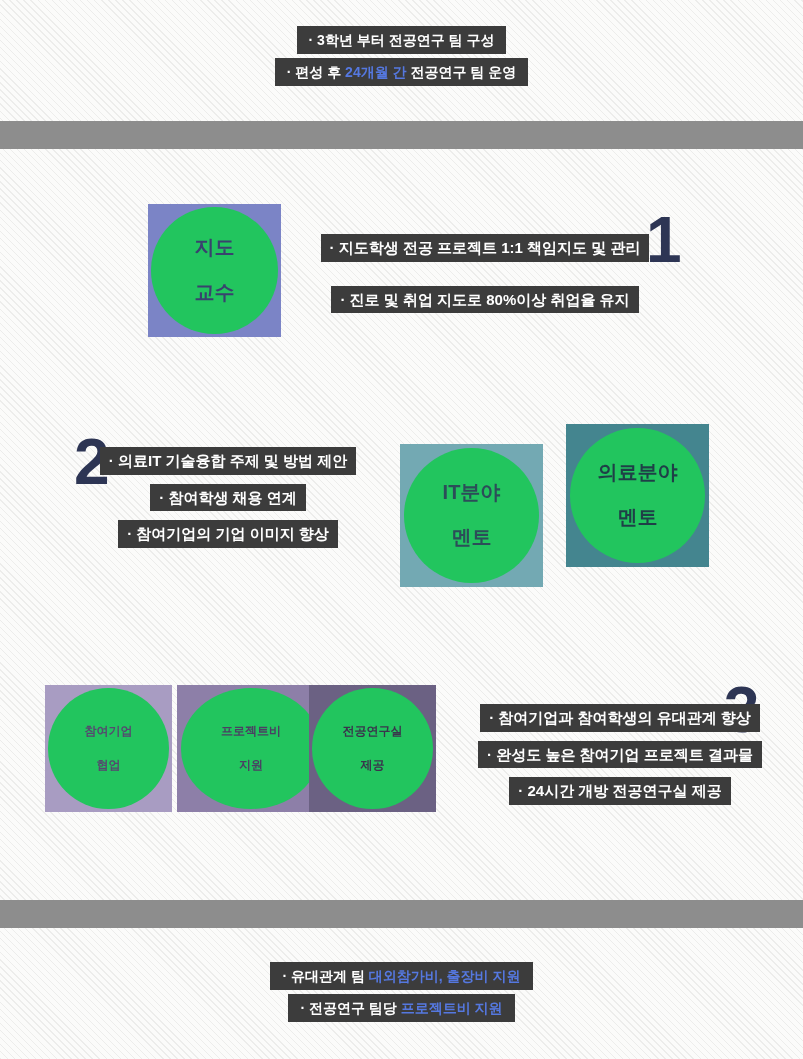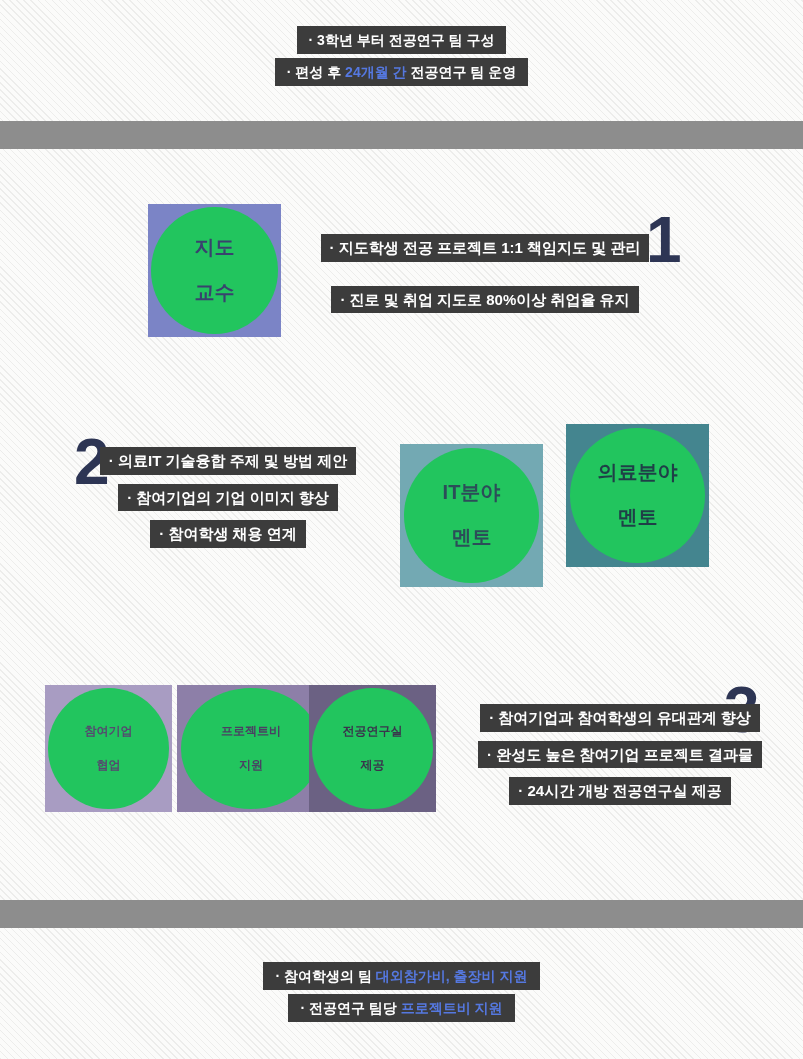--- a/index.html
+++ b/index.html
@@ -76,22 +76,22 @@
 
   <div class="bullets gap-lg" style="left:295px;top:234px;width:380px">
     <div class="line"><span class="chip">· 지도학생 전공 프로젝트 1:1 책임지도 및 관리</span></div>
     <div class="line"><span class="chip">· 진로 및 취업 지도로 80%이상 취업율 유지</span></div>
   </div>
 
   <div class="big-number" style="left:74px;top:430px">2</div>
 
   <div class="bullets gap-sm" style="left:78px;top:447px;width:300px">
     <div class="line"><span class="chip">· 의료IT 기술융합 주제 및 방법 제안</span></div>
+    <div class="line"><span class="chip">· 참여학생 채용 연계</span></div>
     <div class="line"><span class="chip">· 참여기업의 기업 이미지 향상</span></div>
-    <div class="line"><span class="chip">· 참여학생 채용 연계</span></div>
   </div>
 
   <div class="badge" style="left: 400px; top: 424px; width: 143px; height: 143px; background-color: rgb(115, 169, 179); margin-top: 20px;">
     <div class="badge-circle" style="color: rgb(44, 77, 89);">
       <span class="badge-line">IT분야</span>
       <span class="badge-line">멘토</span>
     </div>
   </div>
 
   <div class="badge" style="left: 566px; top: 424px; width: 143px; height: 143px; background-color: rgb(68, 133, 143);">
@@ -127,20 +127,20 @@
   <div class="bullets gap-sm" style="left:450px;top:704px;width:340px">
     <div class="line"><span class="chip">· 참여기업과 참여학생의 유대관계 향상</span></div>
     <div class="line"><span class="chip">· 완성도 높은 참여기업 프로젝트 결과물</span></div>
     <div class="line"><span class="chip">· 24시간 개방 전공연구실 제공</span></div>
   </div>
 
   <div class="bar" style="top:900px"></div>
 
   <div class="banner" style="top:962px">
     <div class="line">
-      <span class="chip banner-chip"><span>· 참여학생의 팀 </span><span class="hl">대외참가비, 출장비 지원</span></span>
+      <span class="chip banner-chip"><span>· 유대관계 팀 </span><span class="hl">대외참가비, 출장비 지원</span></span>
     </div>
     <div class="line">
       <span class="chip banner-chip"><span>· 전공연구 팀당 </span><span class="hl">프로젝트비 지원</span></span>
     </div>
   </div>
 
 </div>
 
 </body></html>

